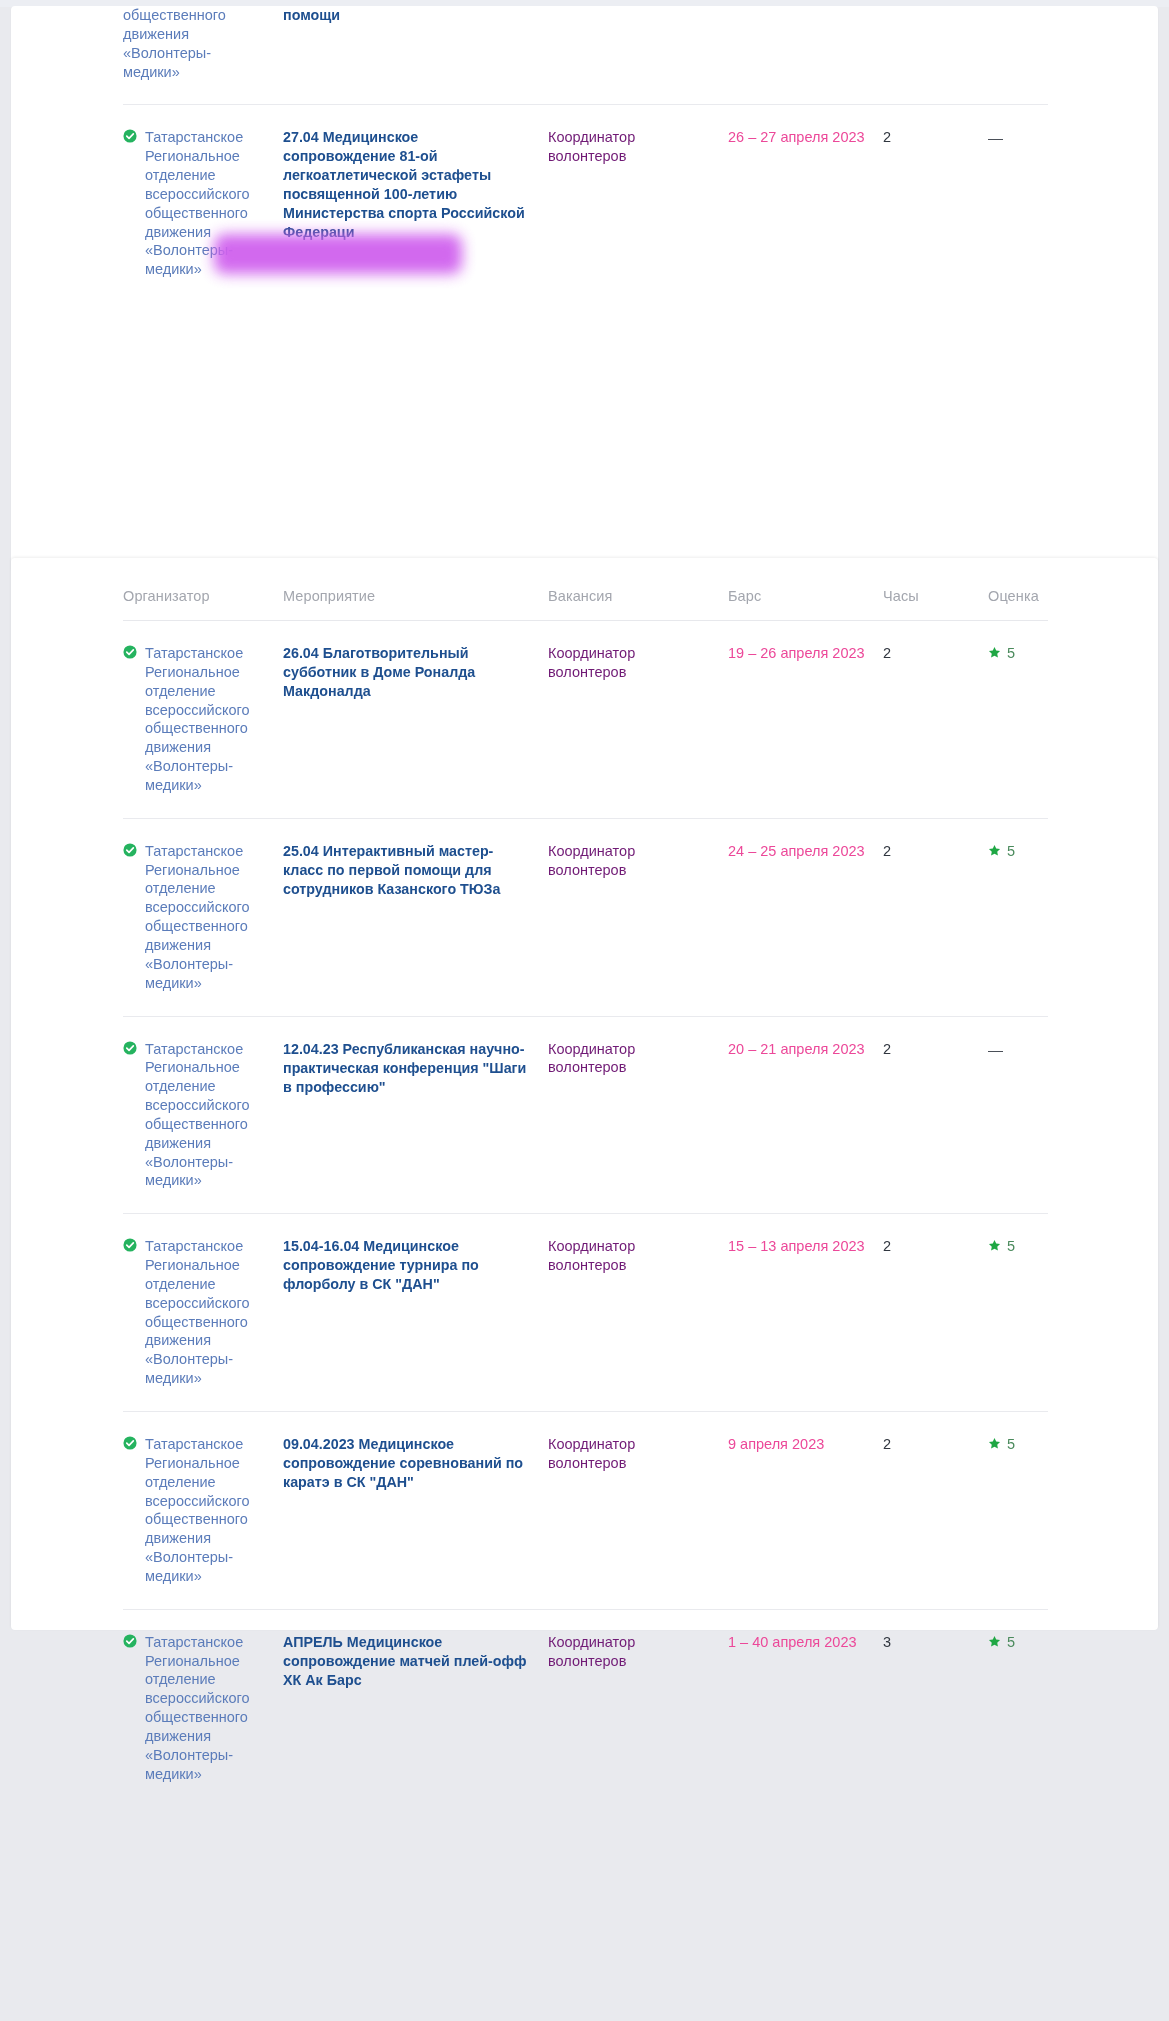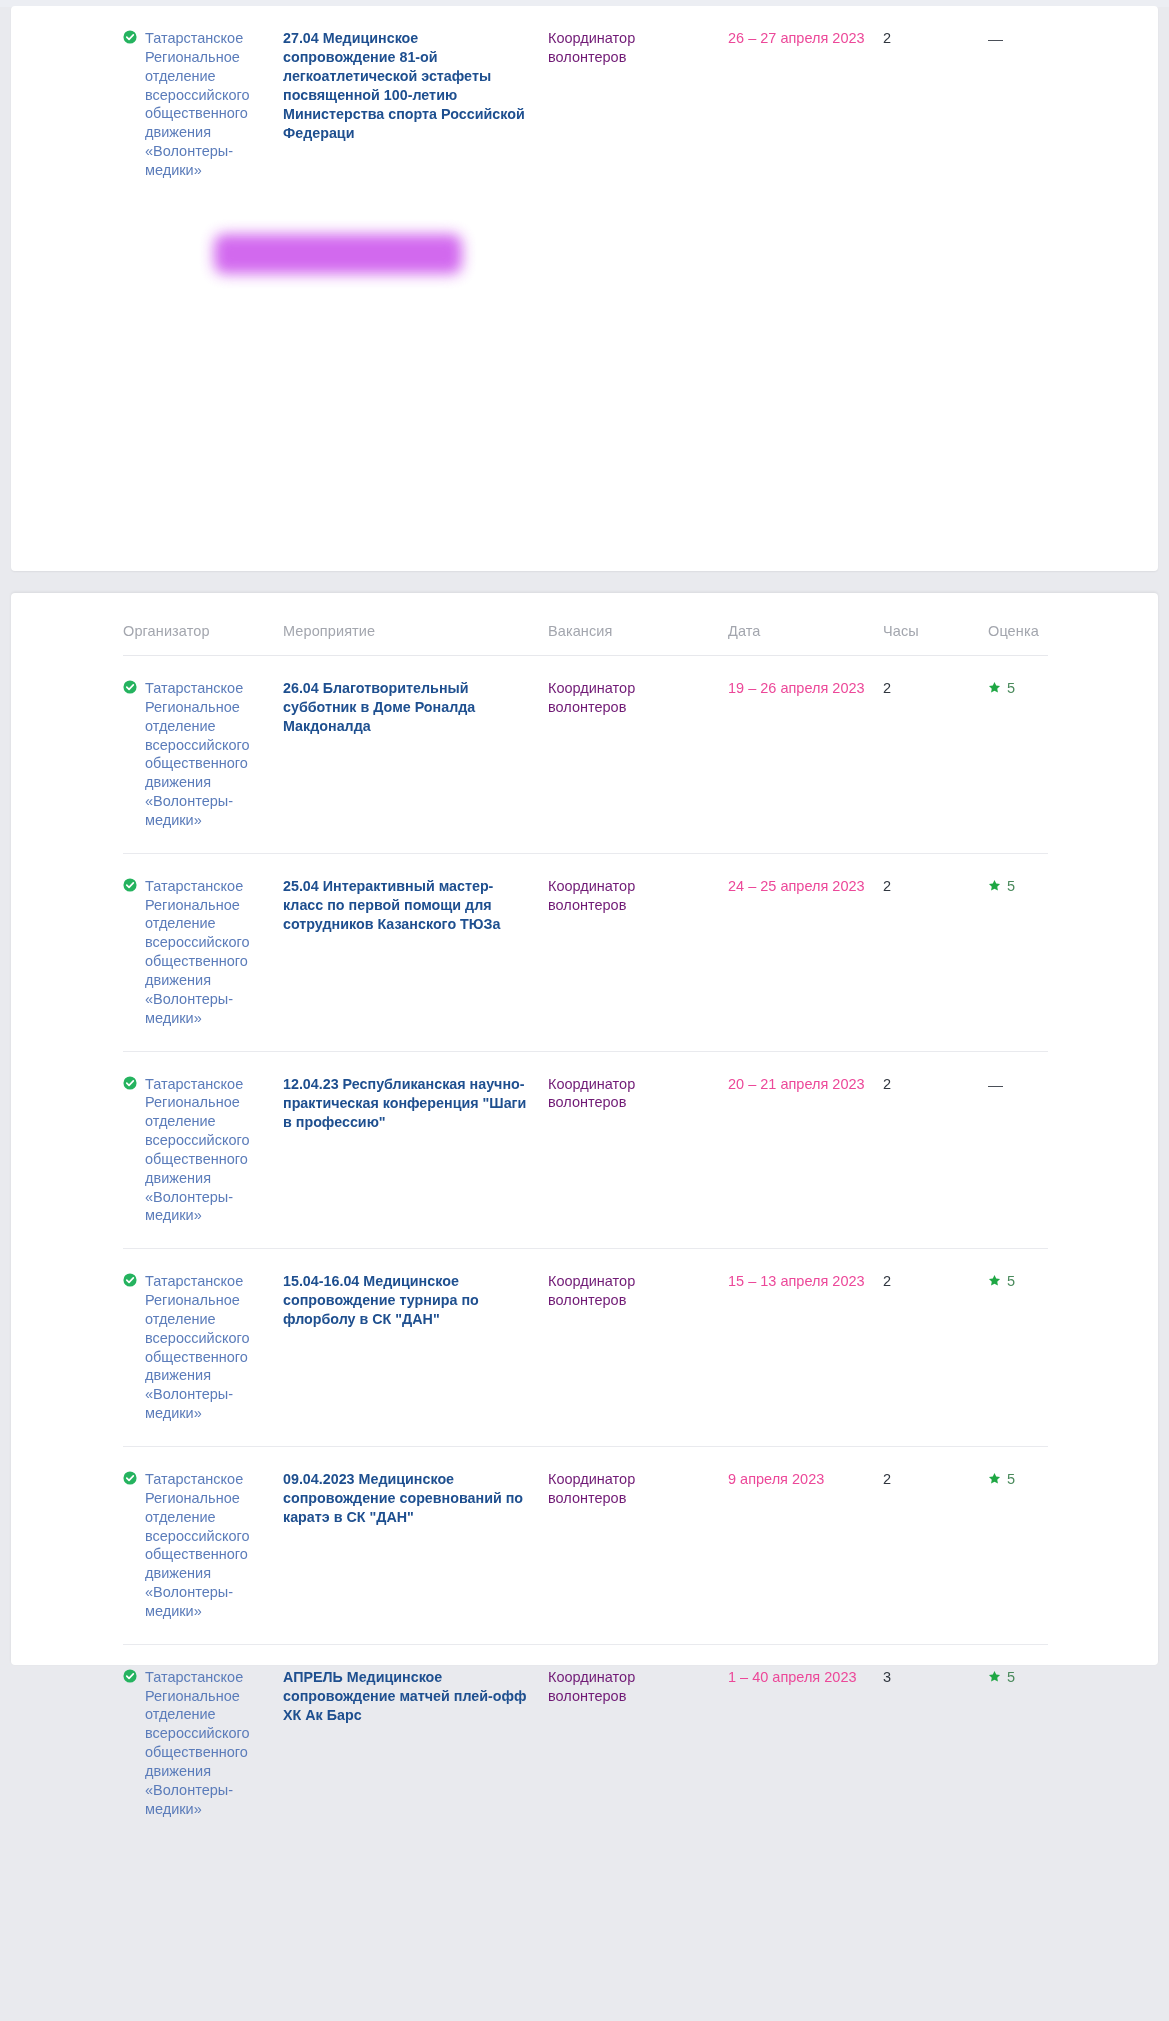--- a/index.html
+++ b/index.html
@@ -24,21 +24,21 @@
     width: 1147px;
     background: #ffffff;
     border-radius: 4px;
   }
   .panel-top {
     top: 6px;
     height: 565px;
     box-shadow: 0 1px 2px rgba(0,0,0,0.06);
   }
   .panel-bottom {
-    top: 593px;
+    top: 558px;
     height: 1072px;
     box-shadow: 0 -1px 3px rgba(0,0,0,0.07);
   }
   .strip-top {
     position: absolute;
     top: 0;
     left: 0;
     width: 1169px;
     height: 7px;
     background: #eceef3;
@@ -128,20 +128,32 @@
     <colgroup>
       <col class="c-org">
         <col class="c-event">
         <col class="c-vac">
       <col class="c-date">
         <col class="c-hours">
         <col class="c-rate">
     </colgroup>
     <tbody>
 
+      <tr>
+        <td class="org-cell" style="border-top:none;padding-top:0;">
+          <span>общественного движения «Волонтеры-медики»</span>
+        </td>
+        <td class="event-cell" style="border-top:none;padding-top:0;">
+          <a href="#">помощи</a>
+        </td>
+        <td class="vac-cell" style="border-top:none;padding-top:0;"></td>
+        <td class="date-cell" style="border-top:none;padding-top:0;"></td>
+        <td class="hours-cell" style="border-top:none;padding-top:0;"></td>
+        <td class="rate-cell" style="border-top:none;padding-top:0;"></td>
+      </tr>
 
       <tr>
         <td class="org-cell">
           <div class="org-inner">
             <svg class="org-check" viewBox="0 0 16 16">
               <circle cx="8" cy="8" r="7.5" fill="#25b35f"></circle>
               <path d="M4.3 8.2 L6.9 10.7 L11.8 5.6" fill="none" stroke="#ffffff" stroke-width="1.9" stroke-linecap="round" stroke-linejoin="round"></path>
             </svg>
             <span>Татарстанское Региональное отделение всероссийского общественного движения «Волонтеры-медики»</span>
           </div>
@@ -176,21 +188,21 @@
         <col class="c-vac">
       <col class="c-date">
         <col class="c-hours">
         <col class="c-rate">
     </colgroup>
     <thead>
       <tr>
         <th>Организатор</th>
         <th>Мероприятие</th>
         <th>Вакансия</th>
-        <th>Дата</th>
+        <th>Барс</th>
         <th>Часы</th>
         <th>Оценка</th>
       </tr>
     </thead>
     <tbody id="rows-body">
         <tr>
           <td class="org-cell">
             <div class="org-inner"><svg class="org-check" viewBox="0 0 16 16">
                 <circle cx="8" cy="8" r="7.5" fill="#25b35f"></circle>
                 <path d="M4.3 8.2 L6.9 10.7 L11.8 5.6" fill="none" stroke="#ffffff" stroke-width="1.9" stroke-linecap="round" stroke-linejoin="round"></path>

